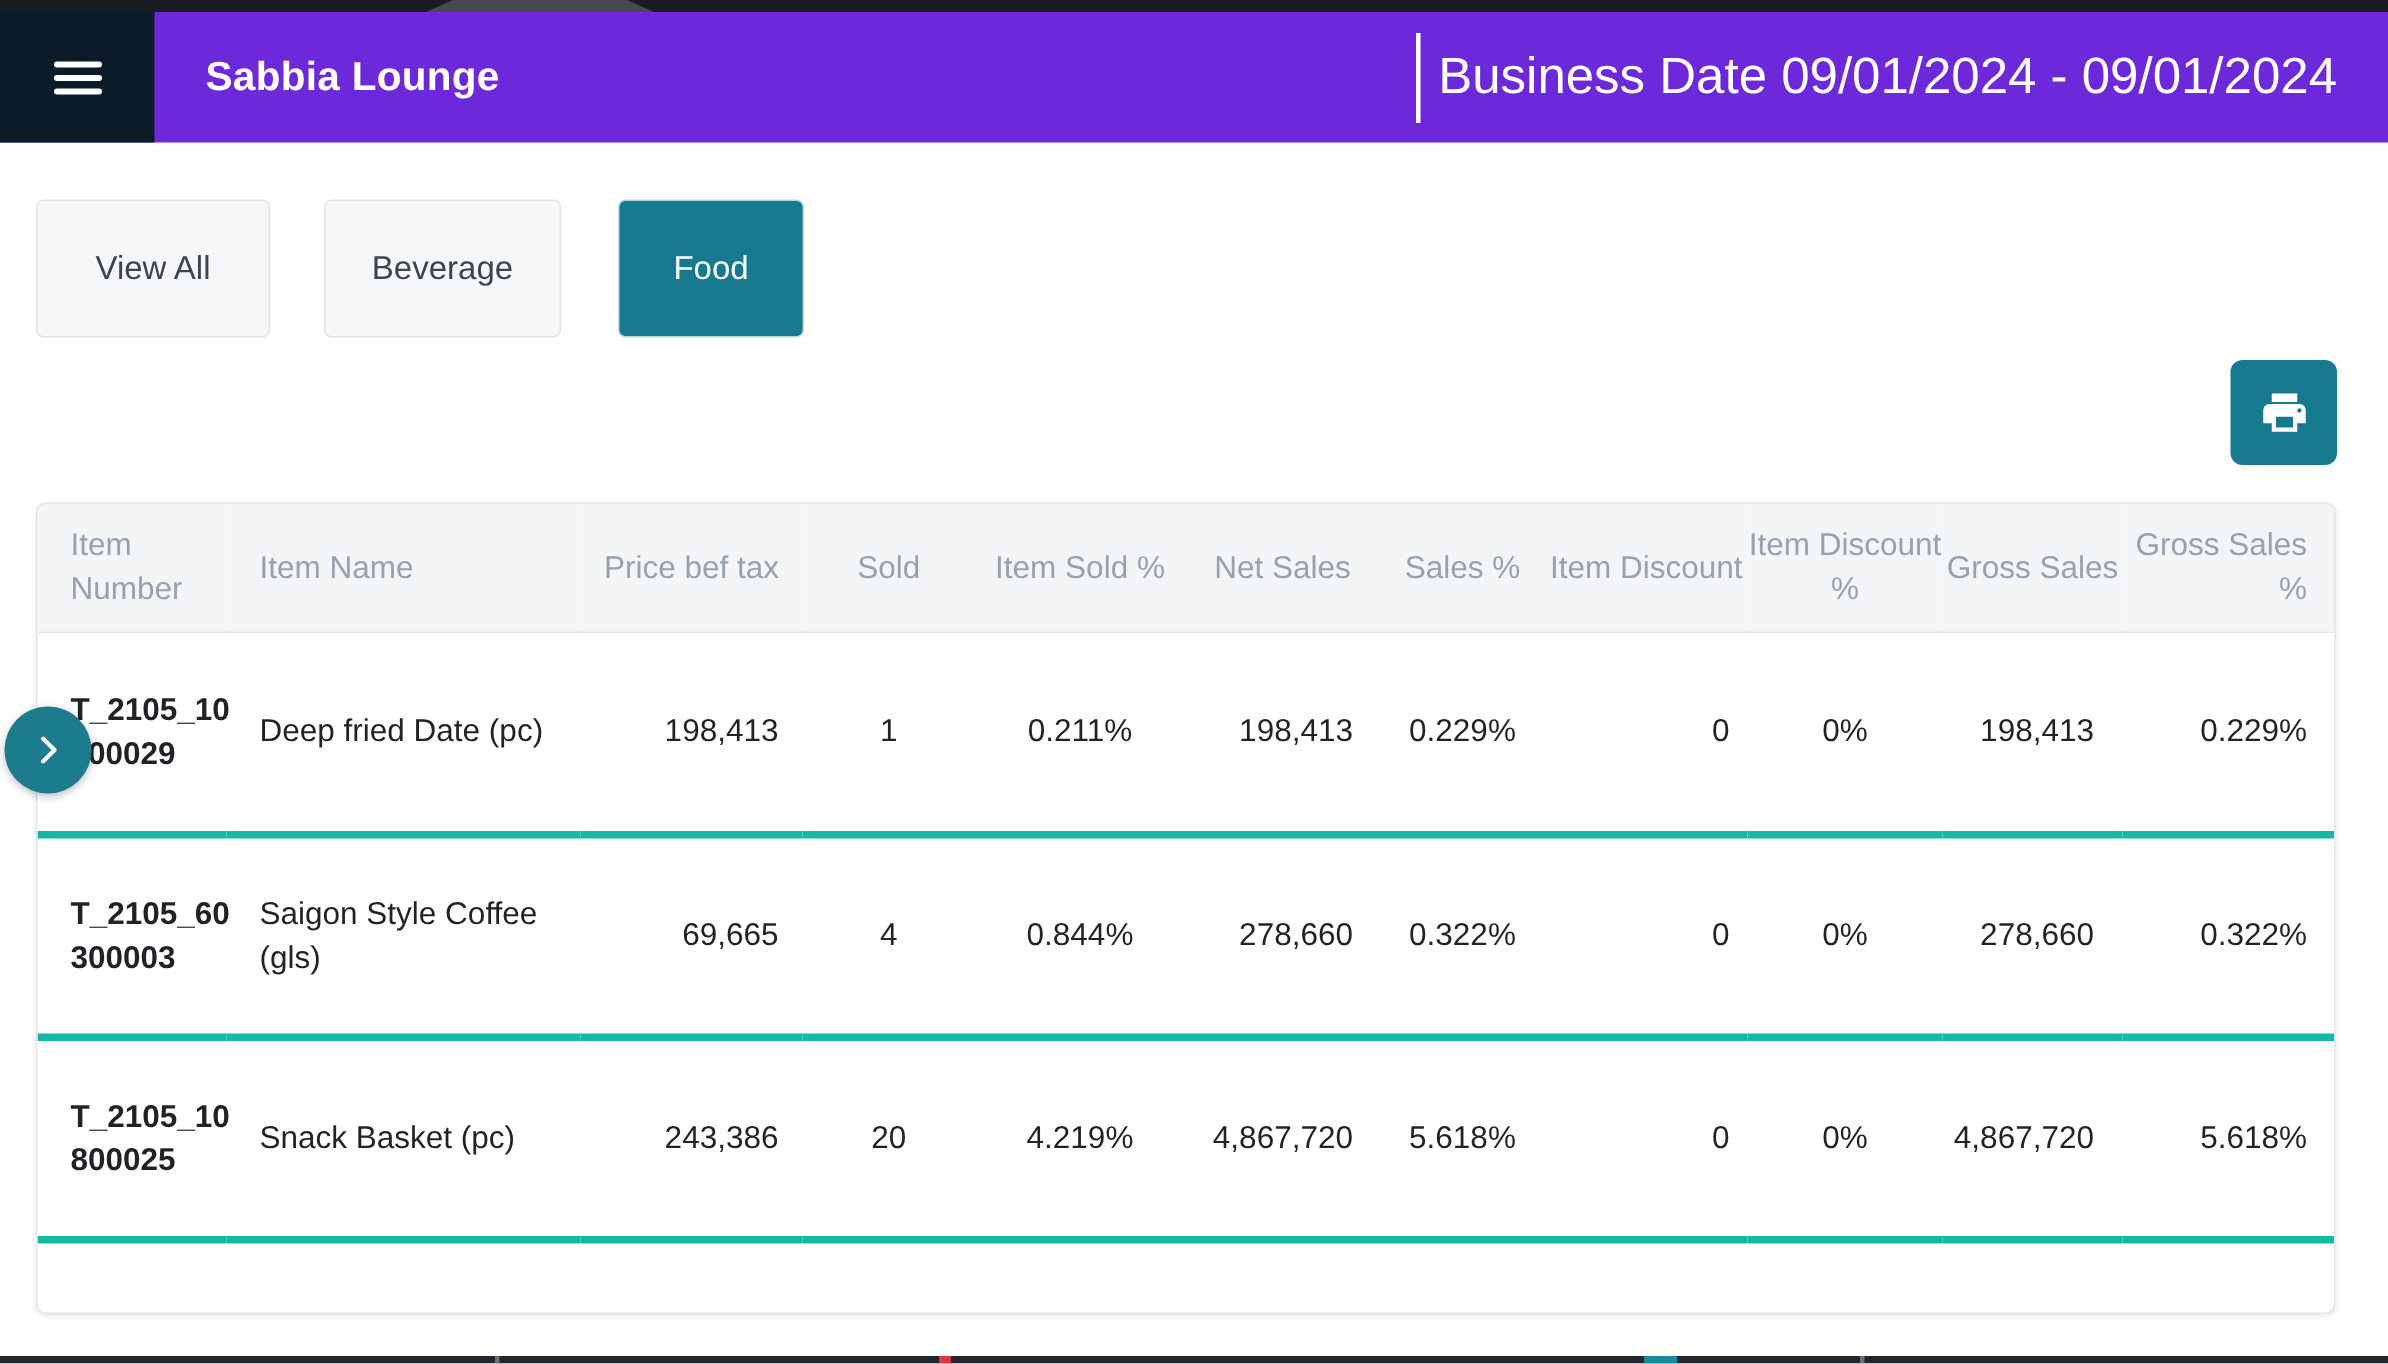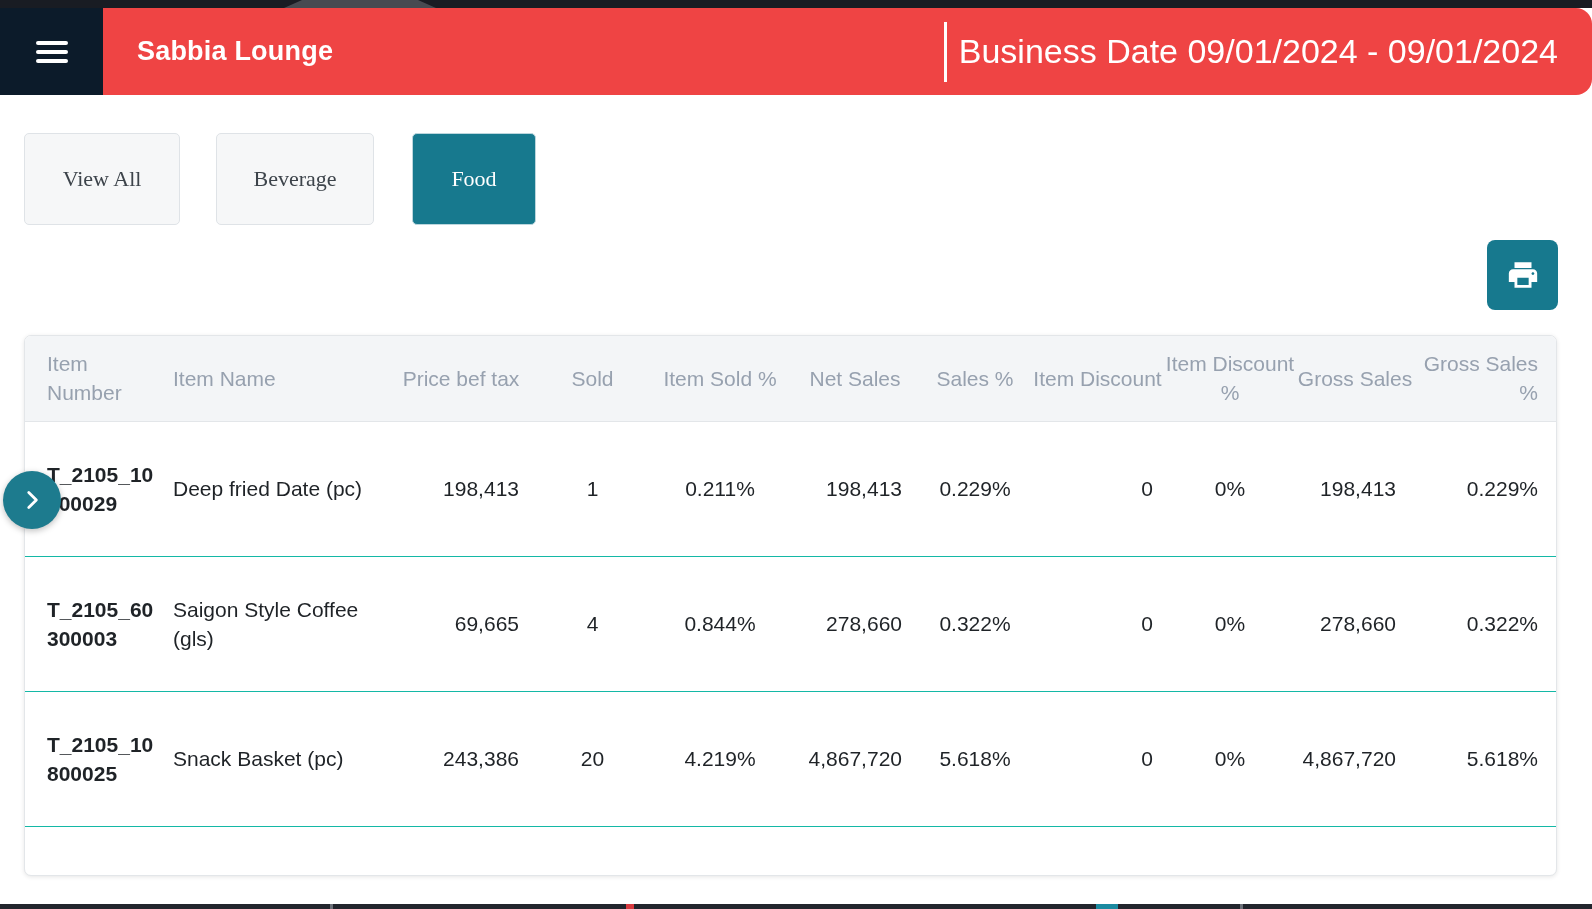--- a/index.html
+++ b/index.html
@@ -18,22 +18,22 @@
   }
   .top-strip .tab-shape {
     position: absolute; left: 284px; top: 0; width: 152px; height: 8px;
     background: #474a51;
     clip-path: polygon(18px 0, calc(100% - 18px) 0, 100% 100%, 0 100%);
   }
 
   
   .app-header {
     position: absolute; left: 0; top: 8px; width: 1592px; height: 87px;
-    background: #ef4444;
-    display: flex; align-items: center; border-radius: 16px;
+    background: #6d28d9;
+    display: flex; align-items: center;
   }
   .menu-block {
     width: 103px; height: 87px; background: #0c1b2a;
     display: flex; align-items: center; justify-content: center;
     cursor: pointer; flex: 0 0 103px;
   }
   .hamburger { width: 32px; }
   .hamburger .bar { height: 4px; background: #ffffff; border-radius: 2px; margin: 5px 0; }
   .app-title {
     color: #ffffff; font-size: 27px; font-weight: bold;
@@ -49,21 +49,21 @@
   .business-date {
     color: #ffffff; font-size: 34px; margin-right: 34px; white-space: nowrap;
   }
 
   
   .filters { position: absolute; left: 0; top: 133px; height: 92px; width: 100%; }
   .filter-btn {
     position: absolute; top: 0; height: 92px;
     border: 1px solid #dfe3e7; border-radius: 5px;
     background: #f6f7f8; color: #3d444b;
-    font-size: 22px; font-family: Liberation Serif, serif;
+    font-size: 22px; font-family: Liberation Sans, sans-serif;
     display: flex; align-items: center; justify-content: center;
     cursor: pointer;
   }
   .filter-btn.active {
     background: #17798e; border-color: #bcd6dd; color: #ffffff;
   }
   .btn-view-all { left: 24px;  width: 156px; }
   .btn-beverage { left: 216px; width: 158px; }
   .btn-food     { left: 412px; width: 124px; }
 
@@ -87,21 +87,21 @@
     border-collapse: collapse; table-layout: fixed; width: 1531px;
     font-size: 21px; color: #1f2327;
   }
   .report thead th {
     height: 85px; background: #f3f5f7;
     color: #97a1af; font-weight: 400; font-size: 21px;
     line-height: 29px; vertical-align: middle;
     border-bottom: 1px solid #e3e6e9;
   }
   .report tbody tr { height: 135px; }
-  .report tbody tr + tr { border-top: 1px solid #14b8a6; }
+  .report tbody tr + tr { border-top: 5px solid #14b8a6; }
   .report tbody tr.partial { height: 57px; }
   .report td { vertical-align: middle; line-height: 29px; }
 
   
   .w-c1 { width: 126px; }  .w-c2 { width: 236px; }  .w-c3 { width: 148px; }
   .w-c4 { width: 115px; }  .w-c5 { width: 140px; }  .w-c6 { width: 130px; }
   .w-c7 { width: 110px; }  .w-c8 { width: 135px; }  .w-c9 { width: 130px; }
   .w-c10 { width: 120px; } .w-c11 { width: 141px; }
 
   

